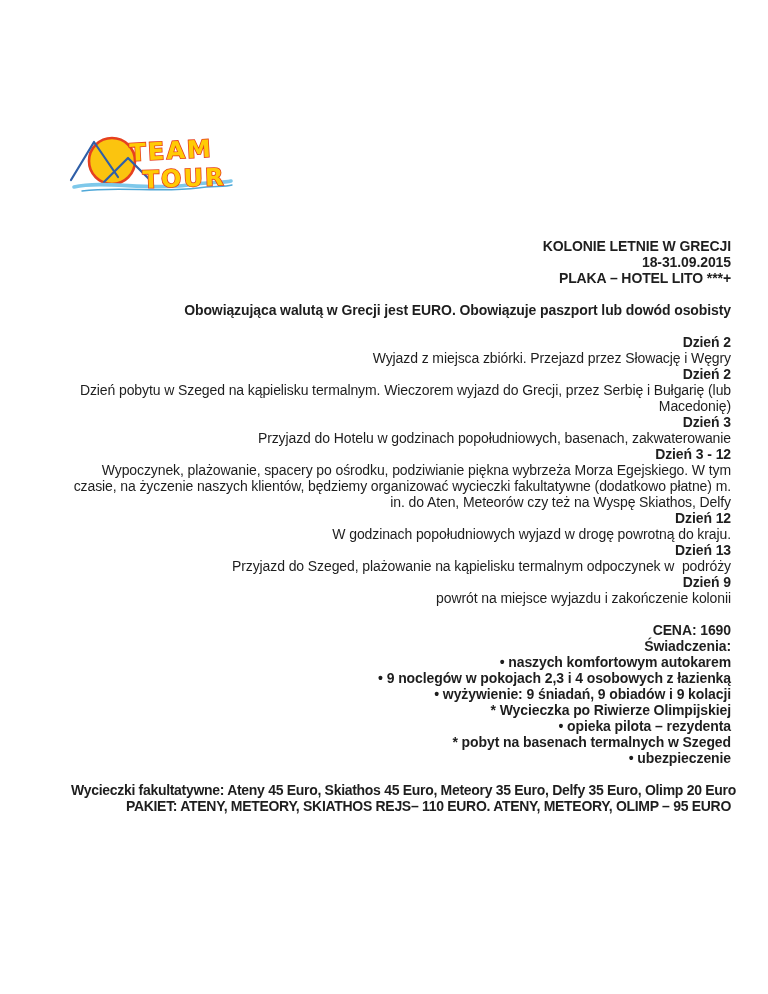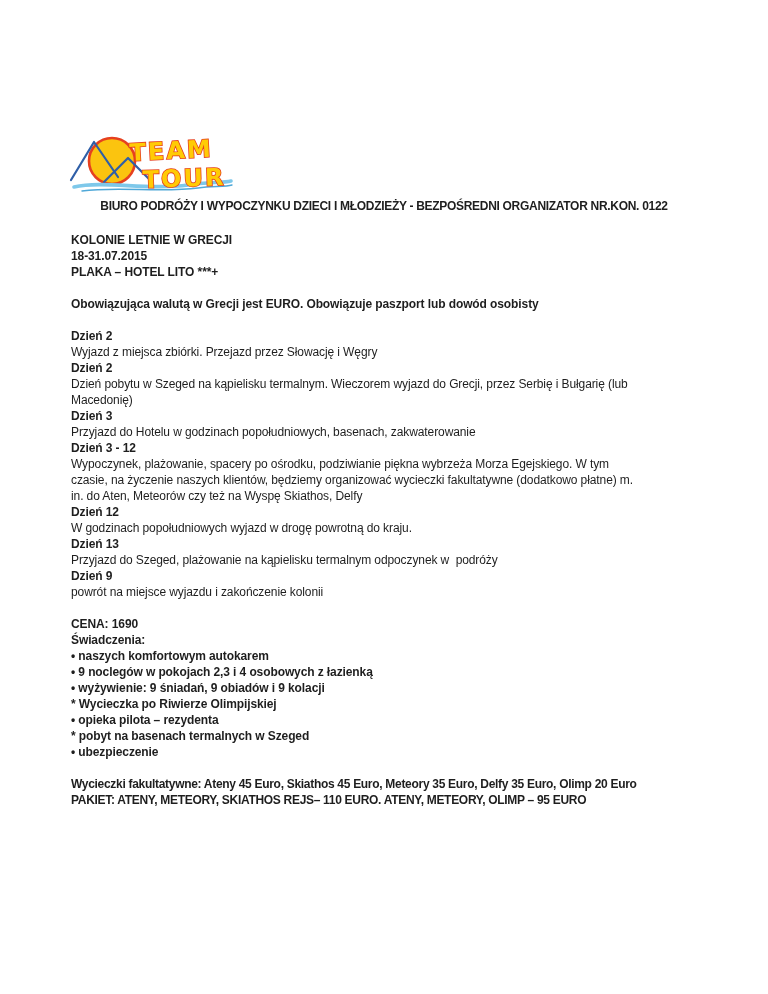--- a/index.html
+++ b/index.html
@@ -27,25 +27,26 @@
     width: 768px;
     text-align: center;
     font-weight: bold;
     font-size: 12px;
     letter-spacing: -0.3px;
     white-space: nowrap;
   }
   .content {
     position: absolute;
     left: 71px;
-    top: 232px;
+    top: 238px;
     width: 660px;
-    font-size: 12px;
+    font-size: 14px;
     line-height: 16px;
     letter-spacing: -0.1px;
+    text-align: right;
   }
   .content p { margin: 0; white-space: pre-wrap; }
   .b { font-weight: bold; }
   .gap-above { margin-top: 16px !important; }
   .nowrap { white-space: pre !important; letter-spacing: -0.3px; }
 </style>
 </head>
 <body>
 
 <div class="page">
@@ -61,26 +62,25 @@
       </g>
       <g fill="none" stroke-linecap="round">
         <path d="M6,57 C36,50 80,61 120,55 C140,52 155,53 163,51" stroke="#7EC8EA" stroke-width="3.6"></path>
         <path d="M14,61 C50,56 92,63 130,58 C145,56 157,57 164,55" stroke="#4FA8D8" stroke-width="1.4"></path>
       </g>
       <text x="62" y="31" font-family="DejaVu Sans, sans-serif" font-size="24" font-weight="bold" fill="#FFCB05" stroke="#E6401F" stroke-width="1.6" paint-order="stroke" letter-spacing="2" transform="rotate(-3 62 31)">TEAM</text>
       <text x="75" y="58" font-family="DejaVu Sans, sans-serif" font-size="24" font-weight="bold" fill="#FFCB05" stroke="#E6401F" stroke-width="1.6" paint-order="stroke" letter-spacing="2" transform="rotate(-2 75 58)">TOUR</text>
     </svg>
   </div>
 
-  <div class="doc-header">BIURO PODRÓŻY I WYPOCZYNKU DZIECI I MŁODZIEŻY - BEZPOŚREDNI ORGANIZATOR NR.KON. 0122</div>
 
   <div class="content">
 
     <p class="b">KOLONIE LETNIE W GRECJI</p>
-    <p class="b">18-31.07.2015</p>
+    <p class="b">18-31.09.2015</p>
     <p class="b">PLAKA – HOTEL LITO ***+</p>
 
     <p class="b gap-above">Obowiązująca walutą w Grecji jest EURO. Obowiązuje paszport lub dowód osobisty</p>
 
     <div class="gap-above">
       <p class="b">Dzień 2</p>
       <p>Wyjazd z miejsca zbiórki. Przejazd przez Słowację i Węgry</p>
       <p class="b">Dzień 2</p>
       <p>Dzień pobytu w Szeged na kąpielisku termalnym. Wieczorem wyjazd do Grecji, przez Serbię i Bułgarię (lub
 Macedonię)</p>

